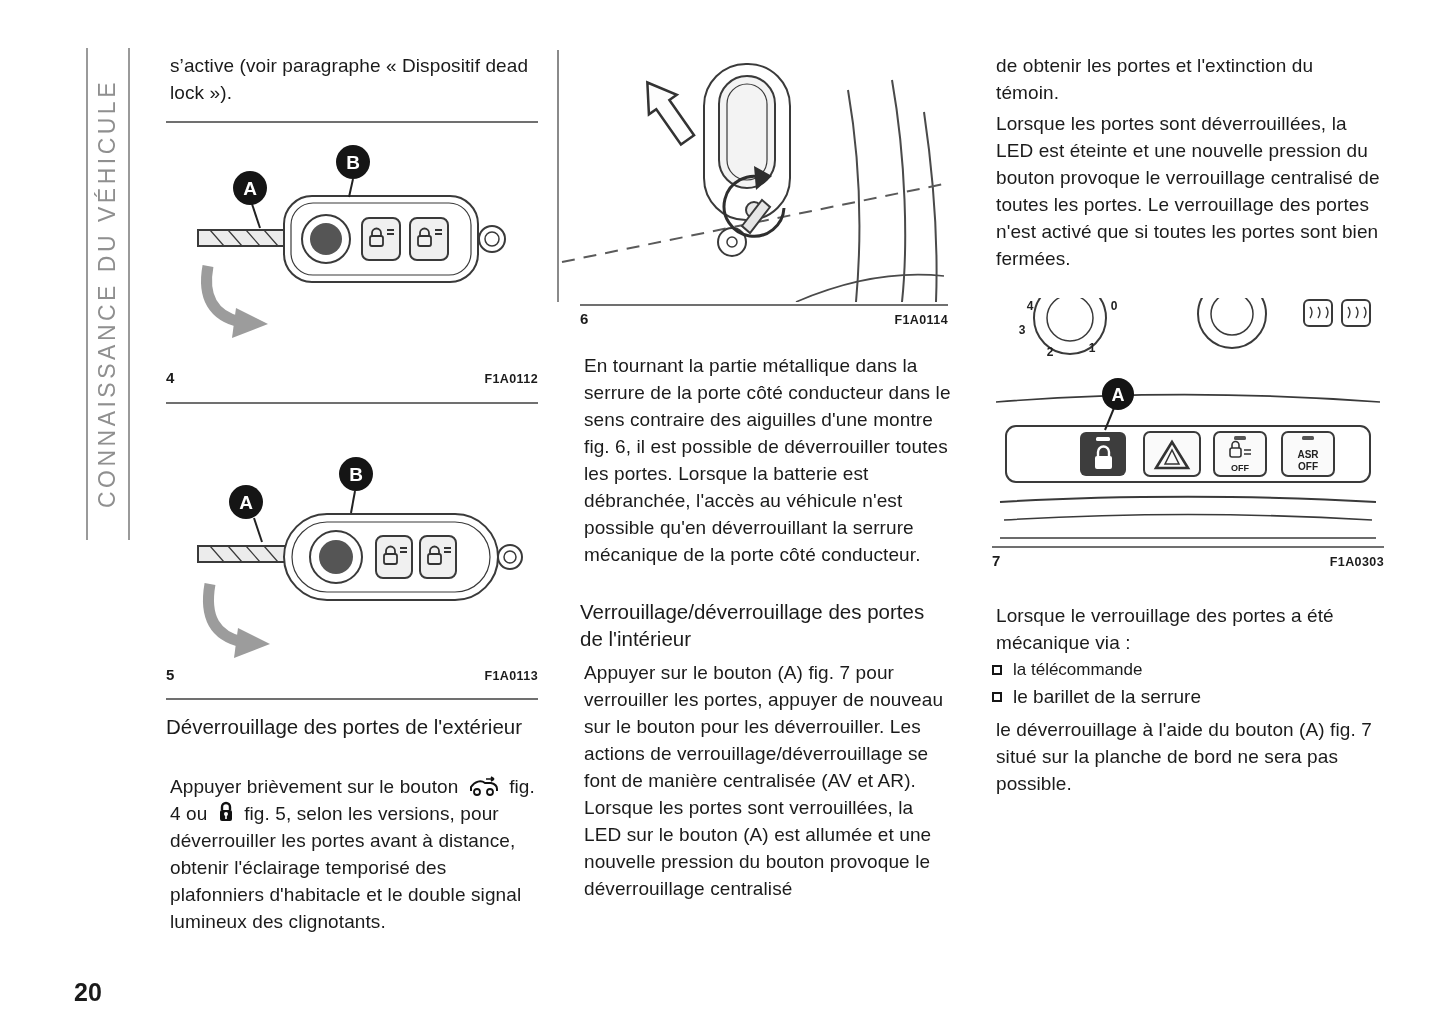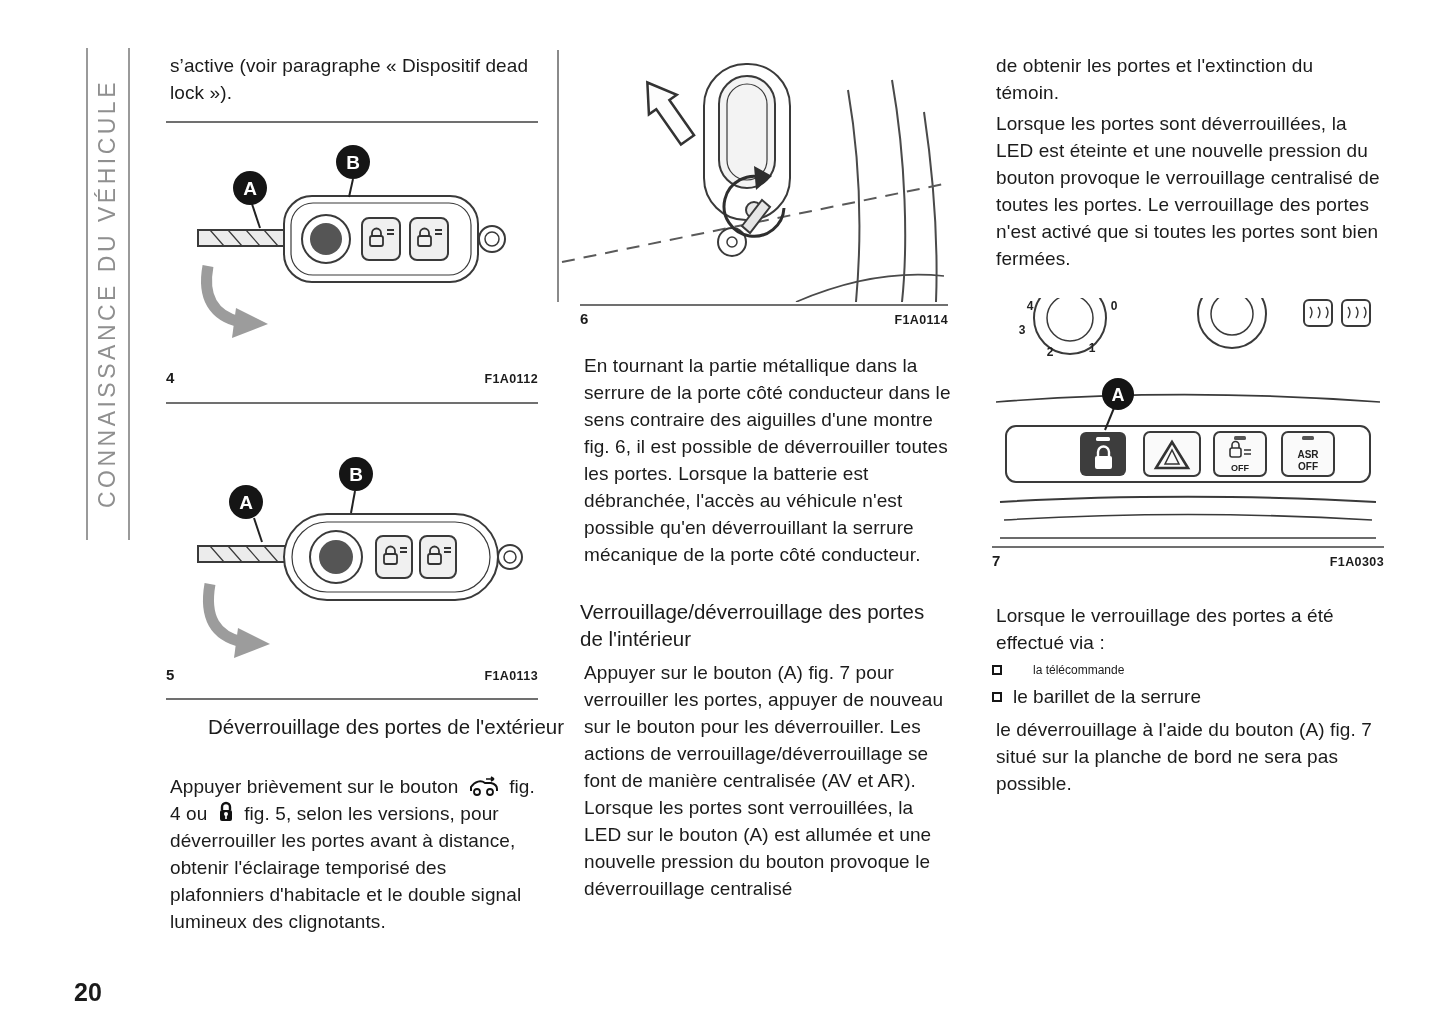--- a/index.html
+++ b/index.html
@@ -119,21 +119,21 @@
     <line x1="189" y1="81" x2="185" y2="103" stroke="#222222" stroke-width="2"></line>
     <circle cx="190" cy="64" r="17" fill="#151515"></circle>
     <text x="190" y="71" text-anchor="middle" font-size="19" font-weight="bold" fill="#ffffff">B</text>
   </svg>
   <div class="cap" style="left:166px; top:666px; width:372px;">
     <span class="cap-num">5</span>
     <span class="cap-code">F1A0113</span>
   </div>
   <div class="rule" style="left:166px; top:698px; width:372px;"></div>
 
-  <h3 class="heading abs" style="left:166px; top:713px; width:372px;margin-left:42px;">Déverrouillage des portes de l'extérieur</h3>
+  <h3 class="heading abs" style="left:166px; top:713px; width:372px;">Déverrouillage des portes de l'extérieur</h3>
 
   <p class="body abs" style="left:166px; top:769px; width:372px;">
     <span>Appuyer brièvement sur le bouton</span>
     <svg class="icon-inline" width="30" height="20" viewBox="0 0 30 20">
       <path d="M2,15 L2,11 C6,5 12,4 16,7 L22,7 C26,8 28,10 28,13 L28,15" fill="none" stroke="#111111" stroke-width="2"></path>
       <circle cx="8" cy="16" r="3" fill="none" stroke="#111111" stroke-width="1.8"></circle>
       <circle cx="21" cy="16" r="3" fill="none" stroke="#111111" stroke-width="1.8"></circle>
       <path d="M17,3 h8 M25,3 l-3,-2 M25,3 l-3,2" fill="none" stroke="#111111" stroke-width="1.6"></path>
     </svg>
     <span>fig. 4 ou</span>
@@ -231,26 +231,26 @@
     <line x1="122" y1="110" x2="113" y2="132" stroke="#222222" stroke-width="2"></line>
     <circle cx="126" cy="96" r="16" fill="#141414"></circle>
     <text x="126" y="103" text-anchor="middle" font-size="18" font-weight="bold" fill="#ffffff">A</text>
   </svg>
   <div class="rule" style="left:992px; top:546px; width:392px;"></div>
   <div class="cap" style="left:992px; top:552px; width:392px;">
     <span class="cap-num">7</span>
     <span class="cap-code">F1A0303</span>
   </div>
 
-  <p class="body abs" style="left:992px; top:598px; width:392px;">Lorsque le verrouillage des portes a été effectué via :</p>
+  <p class="body abs" style="left:992px; top:598px; width:392px;">Lorsque le verrouillage des portes a été mécanique via :</p>
 
   <div class="abs" style="left:992px; top:656px; width:392px;">
     <div class="bullet-row">
       <span class="sq"></span>
-      <span class="body" style="font-size:12px;margin-left:20px;">la télécommande</span>
+      <span class="body" style="font-size:17px;">la télécommande</span>
     </div>
     <div class="bullet-row">
       <span class="sq"></span>
       <span class="body" style="font-size:19px;">le barillet de la serrure</span>
     </div>
   </div>
 
   <p class="body abs" style="left:992px; top:712px; width:392px;">le déverrouillage à l'aide du bouton (A) fig. 7 situé sur la planche de bord ne sera pas possible.</p>
 
 </div>

